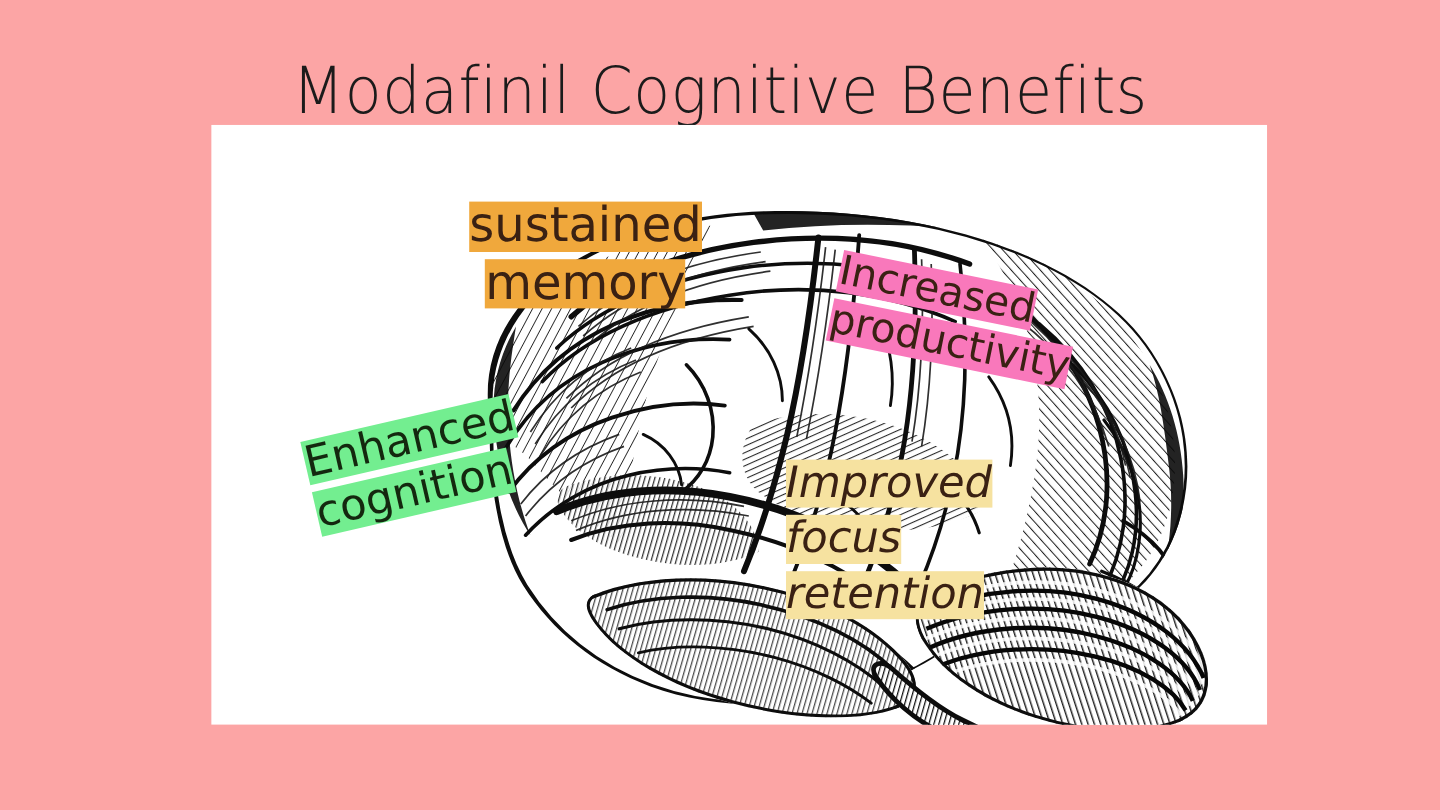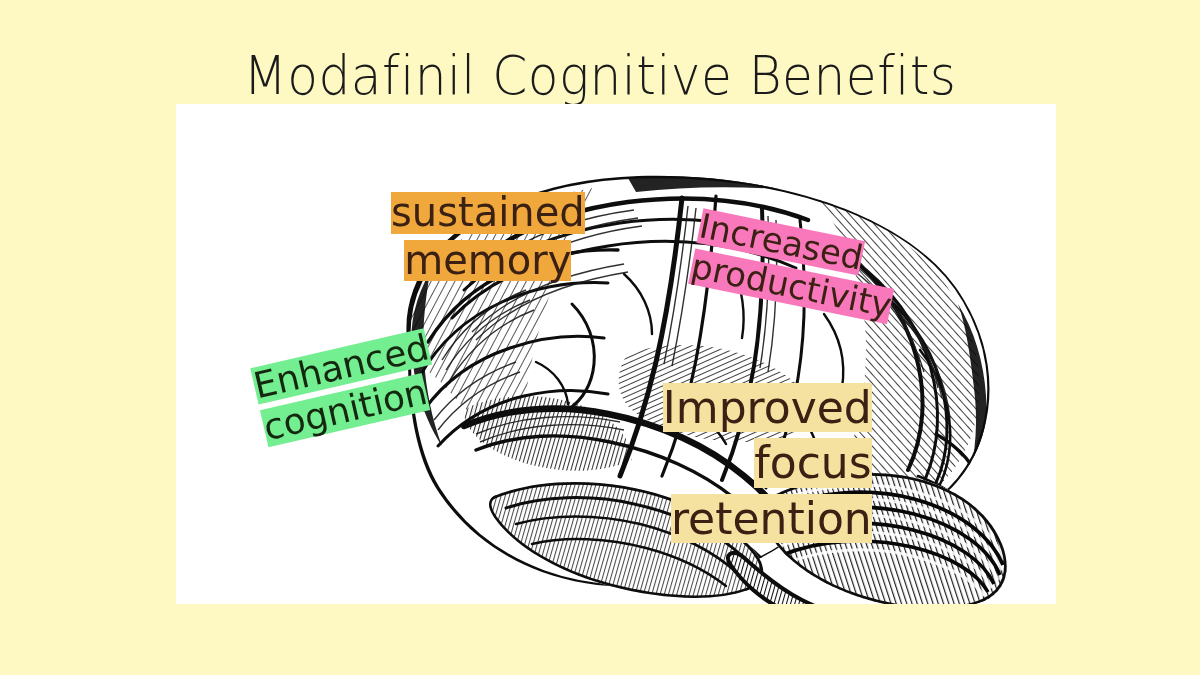--- a/index.html
+++ b/index.html
@@ -88,30 +88,31 @@
     left: 243px; top: 368px;
     font-size: 36px;
     text-align: left;
     transform: rotate(-13deg);
     transform-origin: left top;
   }
   #label-cognition .line > span { background: #73ee90; }
 
   #label-memory {
     left: 648px; top: 381px;
-    font-size: 44px;
-    text-align: right;
+    font-size: 36px;
+    text-align: left;
     line-height: 1.12;
+    font-style: italic;
   }
   #label-memory .line > span { background: #f6e2a0; }
 </style>
 </head>
 <body>
 
-<div id="stage" style="background: #fef9c3;">
+<div id="stage" style="background: #fca5a5;">
 
   <div id="title" style="color: rgb(27, 27, 27);">Modafinil Cognitive Benefits</div>
 
   <div id="brain-wrap">
     <svg id="brain-svg" viewBox="0 0 880 500" xmlns="http://www.w3.org/2000/svg">
       <defs>
 
         <pattern id="hatchA" width="7" height="7" patternUnits="userSpaceOnUse" patternTransform="rotate(28)">
           <rect width="7" height="7" fill="#ffffff"></rect>
           <line x1="0" y1="0" x2="0" y2="7" stroke="#141414" stroke-width="1.5"></line>
@@ -312,34 +313,34 @@
       <g fill="#0b0b0b" opacity="0.9" clip-path="url(#clipCortex)">
         <path d="M236,248 C233,220 240,192 254,168 C248,204 246,230 248,256
                  C250,286 256,316 266,342 C250,318 238,284 236,248 Z"></path>
         <path d="M782,200 C798,226 808,258 810,292 C812,326 806,356 792,380
                  C800,348 802,316 798,284 C794,250 790,222 782,200 Z"></path>
         <path d="M452,74 C508,68 566,72 618,86 C566,82 512,82 460,88 Z"></path>
       </g>
     </svg>
   </div>
 
-  <div class="label center" id="label-focus" style="color: rgb(58, 33, 19); margin-top: 24px;">
+  <div class="label center" id="label-focus" style="color: rgb(58, 33, 19);">
     <span class="line"><span style="background: rgb(240, 168, 60);">sustained</span></span>
     <span class="line"><span style="background: rgb(240, 168, 60);">memory</span></span>
   </div>
 
   <div class="label left" id="label-productivity" style="color: rgb(58, 33, 19);">
     <span class="line"><span style="background: rgb(249, 120, 187);">Increased</span></span>
     <span class="line"><span style="background: rgb(249, 120, 187);">productivity</span></span>
   </div>
 
   <div class="label left" id="label-cognition" style="color: rgb(20, 40, 15);">
     <span class="line"><span style="background: rgb(115, 238, 144);">Enhanced</span></span>
     <span class="line"><span style="background: rgb(115, 238, 144);">cognition</span></span>
   </div>
 
   <div class="label center" id="label-memory" style="color: rgb(58, 33, 19);">
     <span class="line"><span style="background: rgb(246, 226, 160);">Improved</span></span>
     <span class="line"><span style="background: rgb(246, 226, 160);">focus</span></span>
-    <span class="line"><span style="background: rgb(246, 226, 160); margin-left: 16px;">retention</span></span>
+    <span class="line"><span style="background: rgb(246, 226, 160);">retention</span></span>
   </div>
 
 </div>
 
 </body></html>

